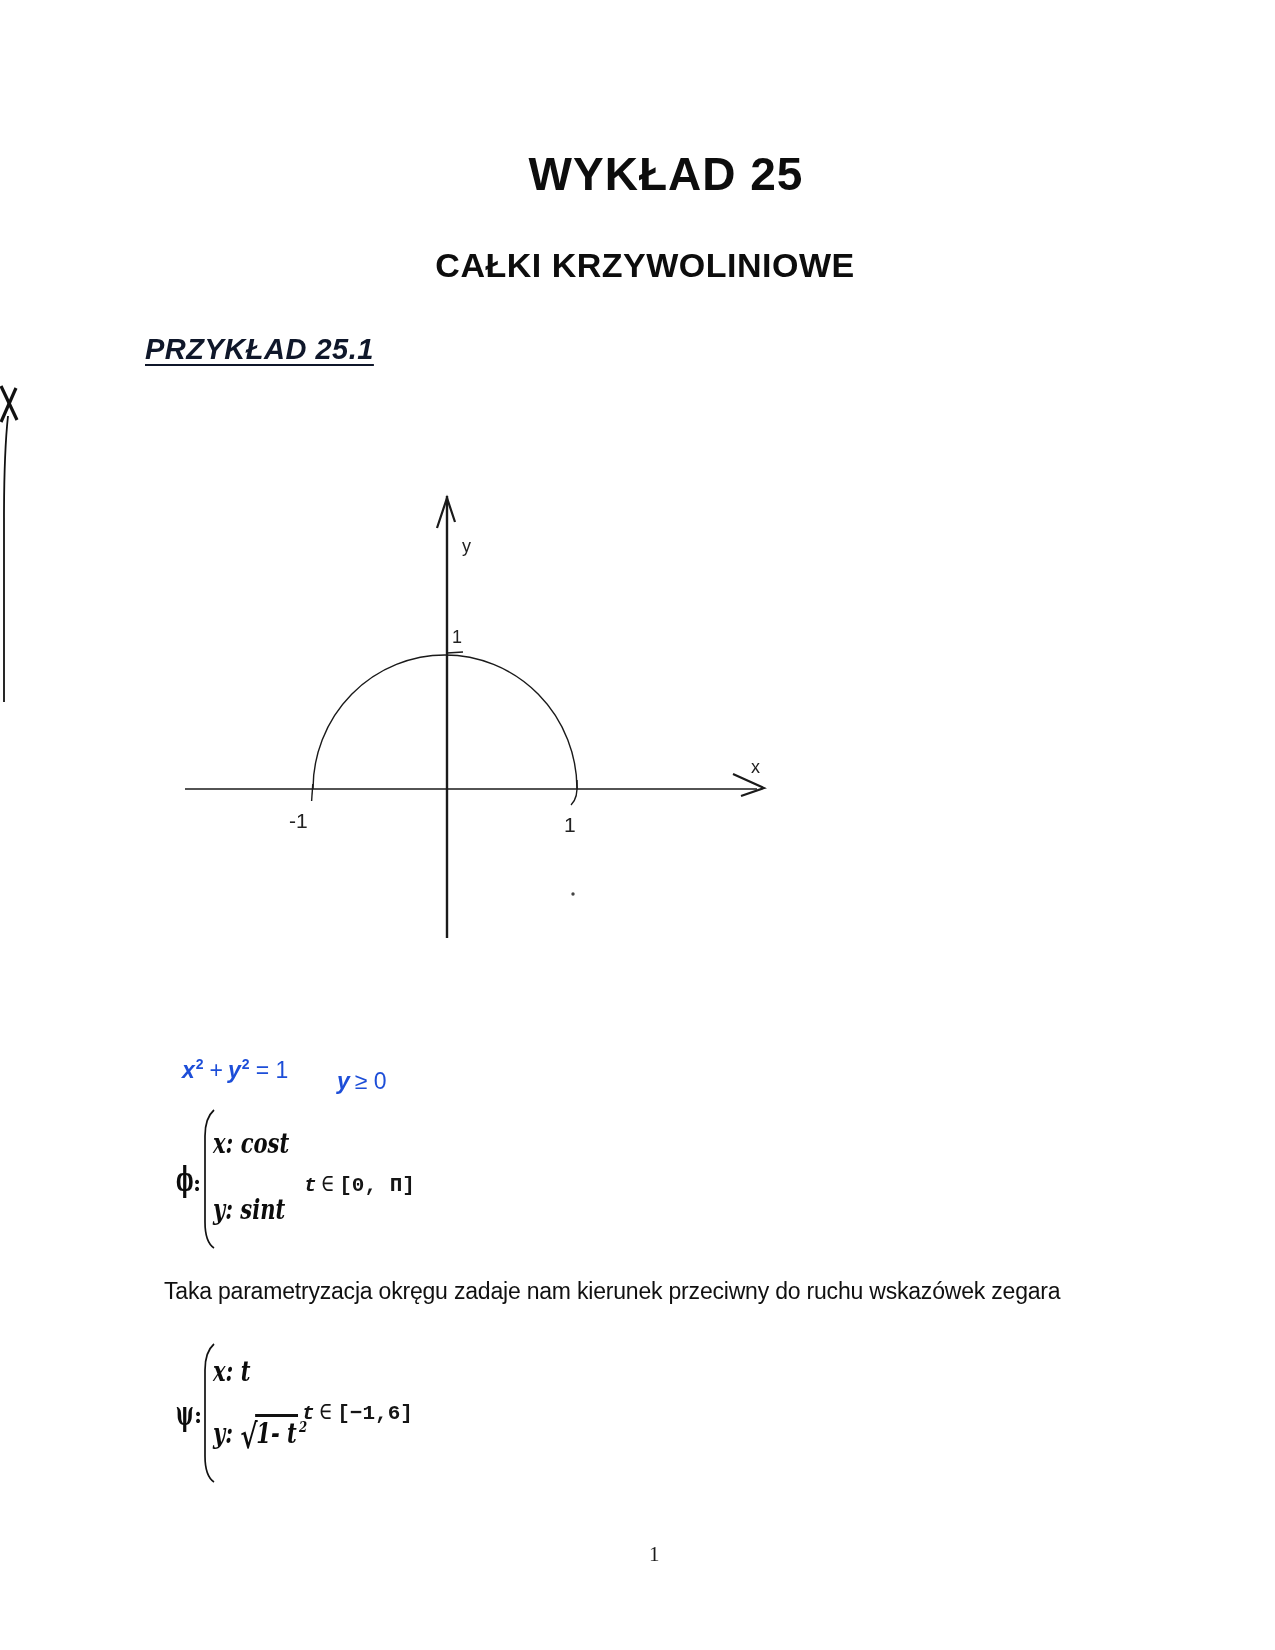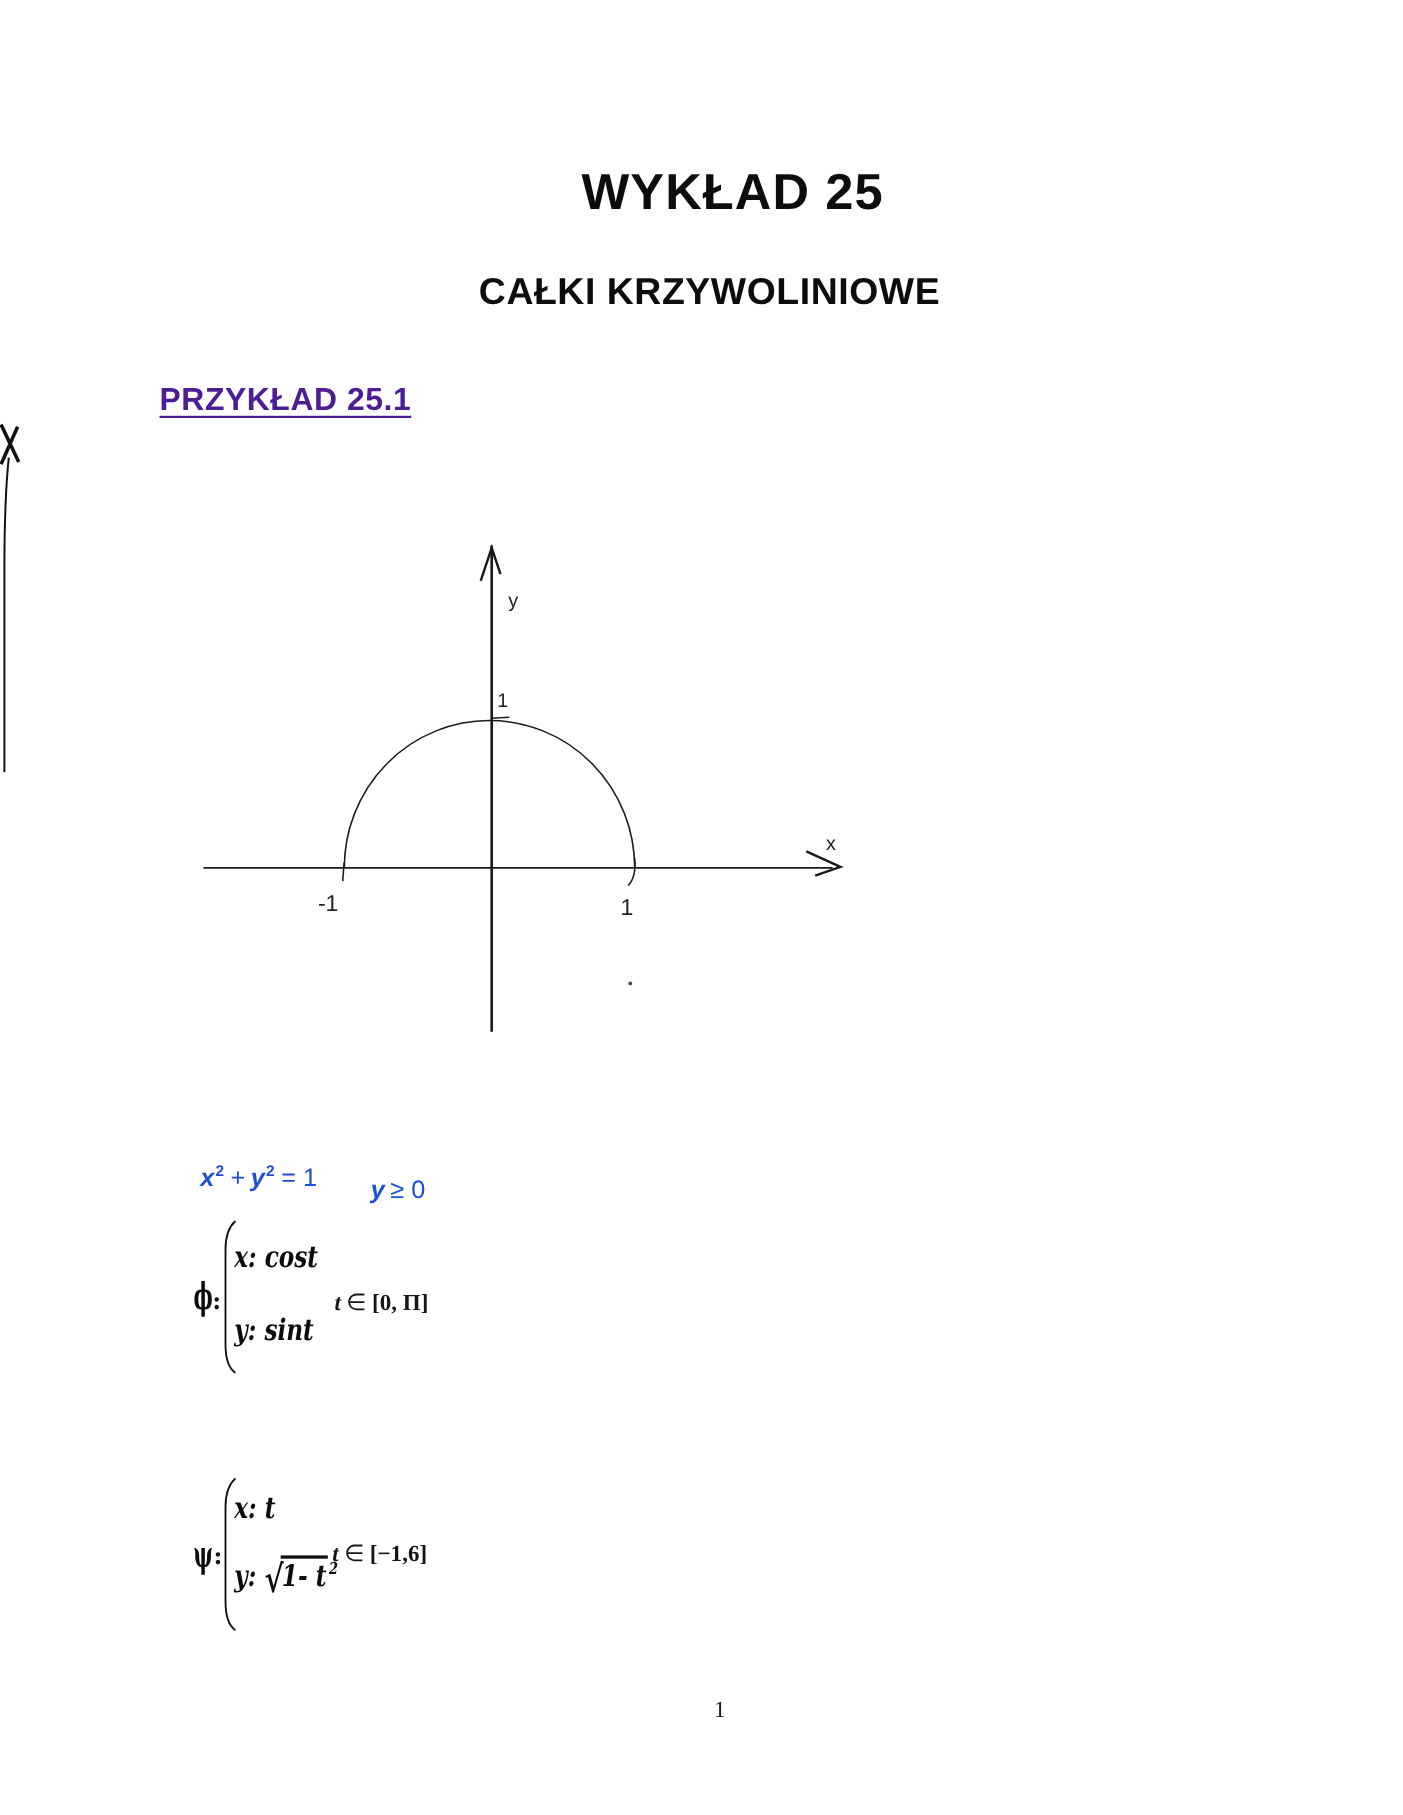--- a/index.html
+++ b/index.html
@@ -10,23 +10,23 @@
   }
   .doc-title {
     position:absolute; top:147px; left:0; width:1332px; margin:0;
     text-align:center; font-size:46px; font-weight:bold; letter-spacing:1px; color:#0d0d0d;
   }
   .doc-subtitle {
     position:absolute; top:246px; left:0; width:1290px; margin:0;
     text-align:center; font-size:34px; font-weight:bold; letter-spacing:0.5px; color:#0d0d0d;
   }
   .example-heading {
-    position:absolute; top:348px; left:145px; margin:0;
-    font-size:29px; font-weight:bold; letter-spacing:0.5px; color:#4c1d95;
-    text-decoration:underline; text-underline-offset:5px; text-decoration-thickness:2px;
+    position:absolute; top:333px; left:145px; margin:0;
+    font-size:29px; font-weight:bold; letter-spacing:0.5px; color:#0f172a;
+    text-decoration:underline; text-underline-offset:5px; text-decoration-thickness:2px;font-style:italic;
   }
   svg { position:absolute; }
   svg text { font-family:"Liberation Sans", sans-serif; fill:#222; }
 
   .eq {
     position:absolute; font-family:Liberation Sans, sans-serif;
     font-size:23px; white-space:nowrap; color:#1d4ed8;
   }
   .bi { font-style:italic; font-weight:bold; }
   .op { margin:0 5px; }
@@ -38,21 +38,21 @@
     font-size:31px; transform:scale(0.6,1.08); transform-origin:0 0; color:#0c0c0c;
   }
   .sys-colon { position:absolute; font-family:"DejaVu Serif", serif; font-weight:bold; font-size:22px; }
   .sys-line {
     position:absolute; font-family:"DejaVu Serif", serif; font-weight:bold; font-style:italic;
     font-size:27px; transform:scaleX(0.78); transform-origin:0 0; white-space:nowrap; color:#0c0c0c;
   }
   .sqrt { font-size:34px; font-weight:bold; font-style:normal; vertical-align:-5px; margin-right:-3px; }
   .rad { border-top:3px solid #111; padding:1px 2px 0 1px; }
   .rad-sup { font-size:15px; vertical-align:11px; font-weight:bold; margin-left:1px; }
-  .dom { position:absolute; font-family:Liberation Serif, serif; font-size:21px; white-space:nowrap; color:#151515; }
+  .dom { position:absolute; font-family:Liberation Mono, monospace; font-size:21px; white-space:nowrap; color:#151515; }
   .dom-t { font-style:italic; font-weight:bold; margin-right:5px; }
   .dom-in { margin-right:5px; }
   .dom-pi { font-weight:bold; }
   .dom-bold { font-weight:bold; }
 
   .note {
     position:absolute; top:1278px; left:164px; font-size:23px;
     letter-spacing:-0.2px; color:#101010; white-space:nowrap;
   }
   .pageno {
@@ -111,20 +111,21 @@
     <svg style="left:24px; top:2px;" width="18" height="142" viewBox="0 0 18 142">
       <path d="M14 2 Q5 10 5 28 L5 114 Q5 134 14 140" stroke="#111" stroke-width="1.7" fill="none"></path>
     </svg>
     <div class="sys-line" style="left:37px; top:22px;">x: cost</div>
     <div class="sys-line" style="left:37px; top:88px;">y: sint</div>
     <div class="dom" style="left:128px; top:66px;">
       <span class="dom-t">t</span><span class="dom-in">∈</span><span class="dom-bold">[0,</span> <span class="dom-pi">Π</span><span class="dom-bold">]</span>
     </div>
   </div>
 
+  <div class="note">Taka parametryzacja okręgu zadaje nam kierunek przeciwny do ruchu wskazówek zegara</div>
 
   <div class="sys" style="left:176px; top:1340px;">
     <span class="sys-symbol" style="left:0; top:54px;">ψ</span>
     <span class="sys-colon" style="left:18px; top:62px;">:</span>
     <svg style="left:24px; top:2px;" width="18" height="142" viewBox="0 0 18 142">
       <path d="M14 2 Q5 10 5 28 L5 114 Q5 134 14 140" stroke="#111" stroke-width="1.7" fill="none"></path>
     </svg>
     <div class="sys-line" style="left:37px; top:16px;">x: t</div>
     <div class="sys-line" style="left:37px; top:76px;">
       <span>y: </span><span class="sqrt">√</span><span class="rad">1- t</span><sup class="rad-sup">2</sup>

